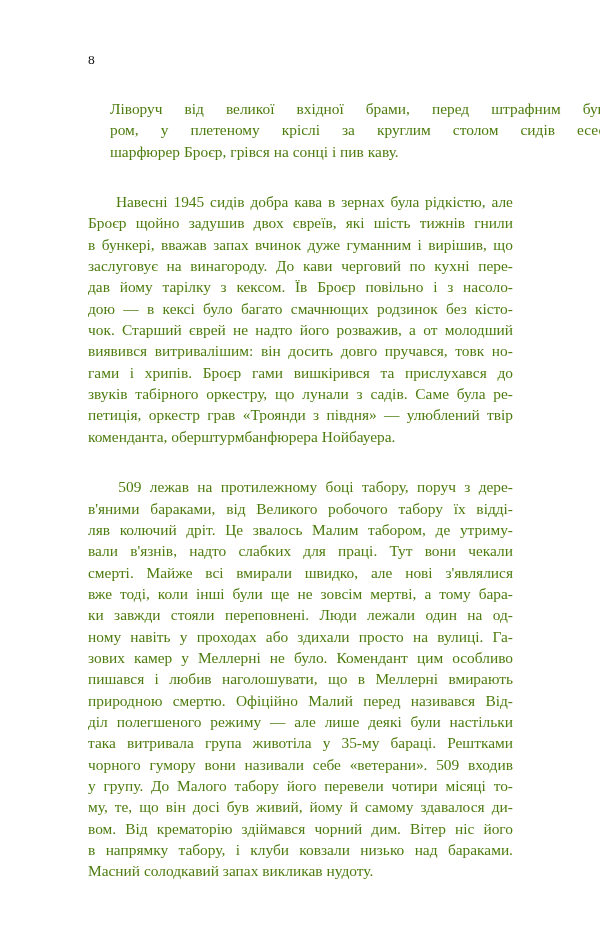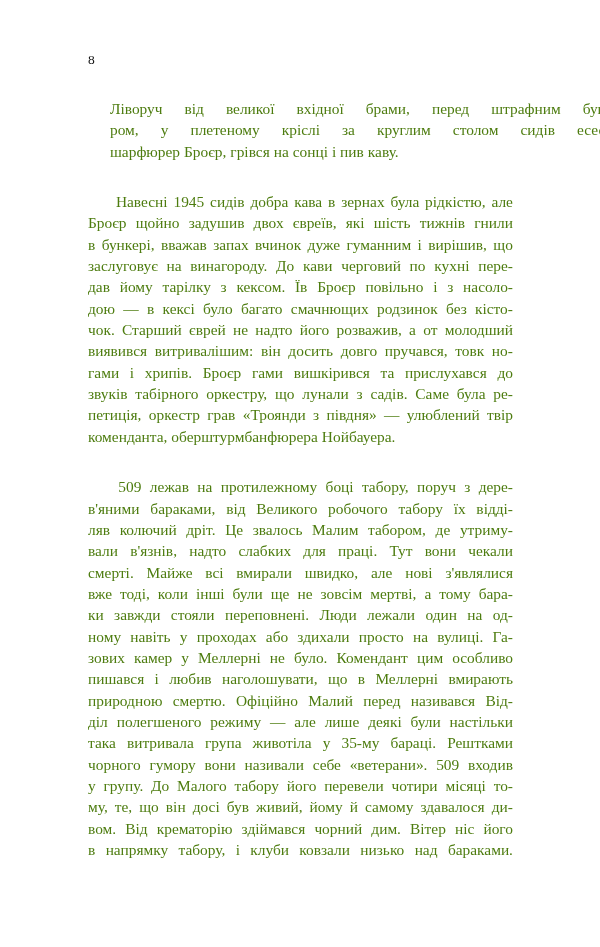--- a/index.html
+++ b/index.html
@@ -121,16 +121,17 @@
         <span class="line just"><span>зових</span><span>камер</span><span>у</span><span>Меллерні</span><span>не</span><span>було.</span><span>Комендант</span><span>цим</span><span>особливо</span></span>
         <span class="line just"><span>пишався</span><span>і</span><span>любив</span><span>наголошувати,</span><span>що</span><span>в</span><span>Меллерні</span><span>вмирають</span></span>
         <span class="line just"><span>природною</span><span>смертю.</span><span>Офіційно</span><span>Малий</span><span>перед</span><span>називався</span><span>Від-</span></span>
         <span class="line just"><span>діл</span><span>полегшеного</span><span>режиму</span><span>—</span><span>але</span><span>лише</span><span>деякі</span><span>були</span><span>настільки</span></span>
         <span class="line just"><span>така</span><span>витривала</span><span>група</span><span>животіла</span><span>у</span><span>35-му</span><span>бараці.</span><span>Рештками</span></span>
         <span class="line just"><span>чорного</span><span>гумору</span><span>вони</span><span>називали</span><span>себе</span><span>«ветерани».</span><span>509</span><span>входив</span></span>
         <span class="line just"><span>у</span><span>групу.</span><span>До</span><span>Малого</span><span>табору</span><span>його</span><span>перевели</span><span>чотири</span><span>місяці</span><span>то-</span></span>
         <span class="line just"><span>му,</span><span>те,</span><span>що</span><span>він</span><span>досі</span><span>був</span><span>живий,</span><span>йому</span><span>й</span><span>самому</span><span>здавалося</span><span>ди-</span></span>
         <span class="line just"><span>вом.</span><span>Від</span><span>крематорію</span><span>здіймався</span><span>чорний</span><span>дим.</span><span>Вітер</span><span>ніс</span><span>його</span></span>
         <span class="line just"><span>в</span><span>напрямку</span><span>табору,</span><span>і</span><span>клуби</span><span>ковзали</span><span>низько</span><span>над</span><span>бараками.</span></span>
+        <span class="line last">Масний солодкавий запах викликав нудоту.</span>
       </p>
   </div>
 
 </div>
 
 </body></html>

